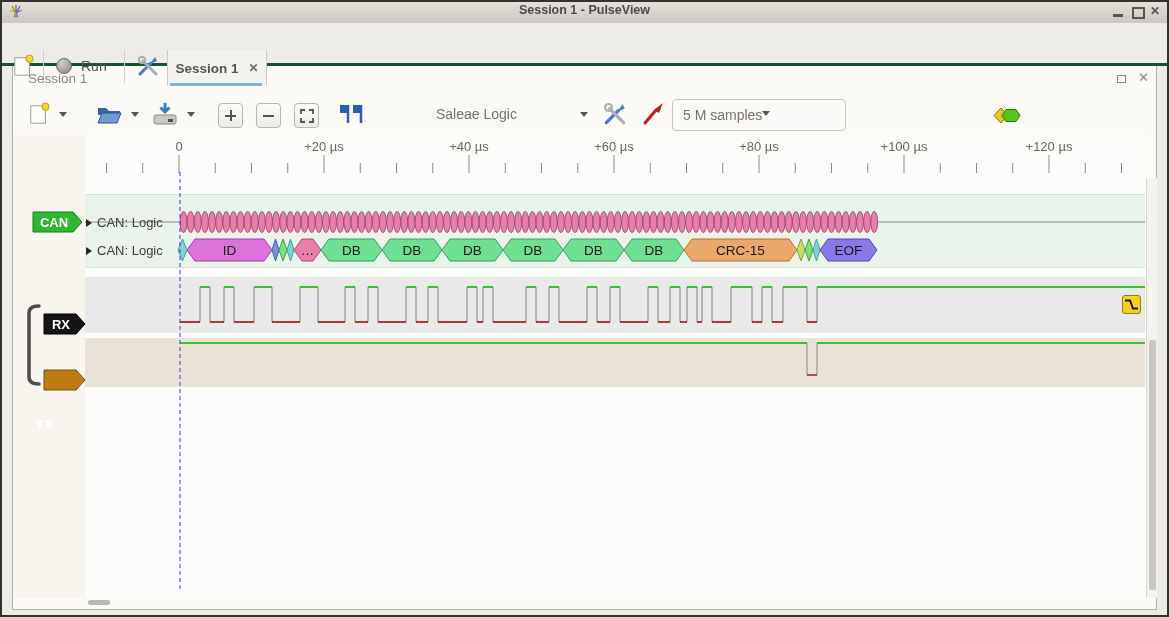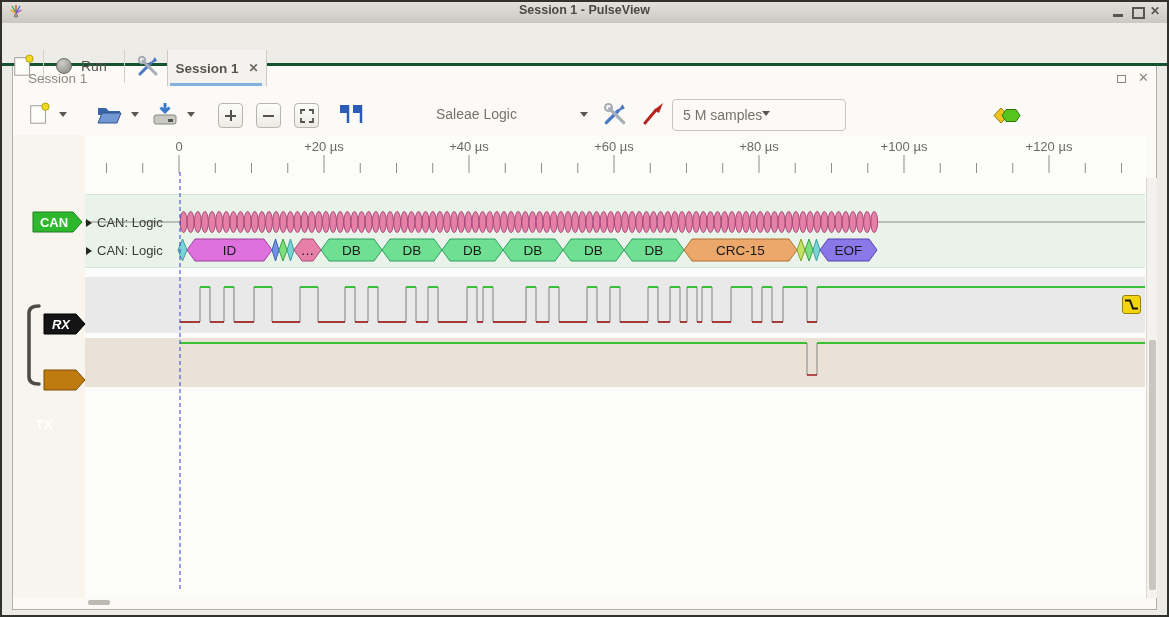--- a/index.html
+++ b/index.html
@@ -219,21 +219,21 @@
   <div class="row-label" style="left:86px;top:214px;">
     <span class="tri"></span>
     <span>CAN: Logic</span>
   </div>
   <div class="row-label" style="left:86px;top:242px;">
     <span class="tri"></span>
     <span>CAN: Logic</span>
   </div>
 
   <div class="tag-text" style="left:33px;top:213px;width:42px;">CAN</div>
-  <div class="tag-text" style="left:44px;top:315px;width:34px;font-style:italic;">RX</div>
+  <div class="tag-text" style="left:44px;top:315px;width:34px;">RX</div>
   <div class="tag-text" style="left:27px;top:371px;width:34px;margin-top:44px;">TX</div>
 
   <div class="trigger-badge">
     <svg width="17" height="17" viewBox="0 0 17 17">
       <polyline points="2,4.5 7,4.5 10,12.5 15,12.5" fill="none" stroke="#15150a" stroke-width="2"></polyline>
     </svg>
   </div>
 
   <div class="vscroll">
     <div class="vthumb"></div>

